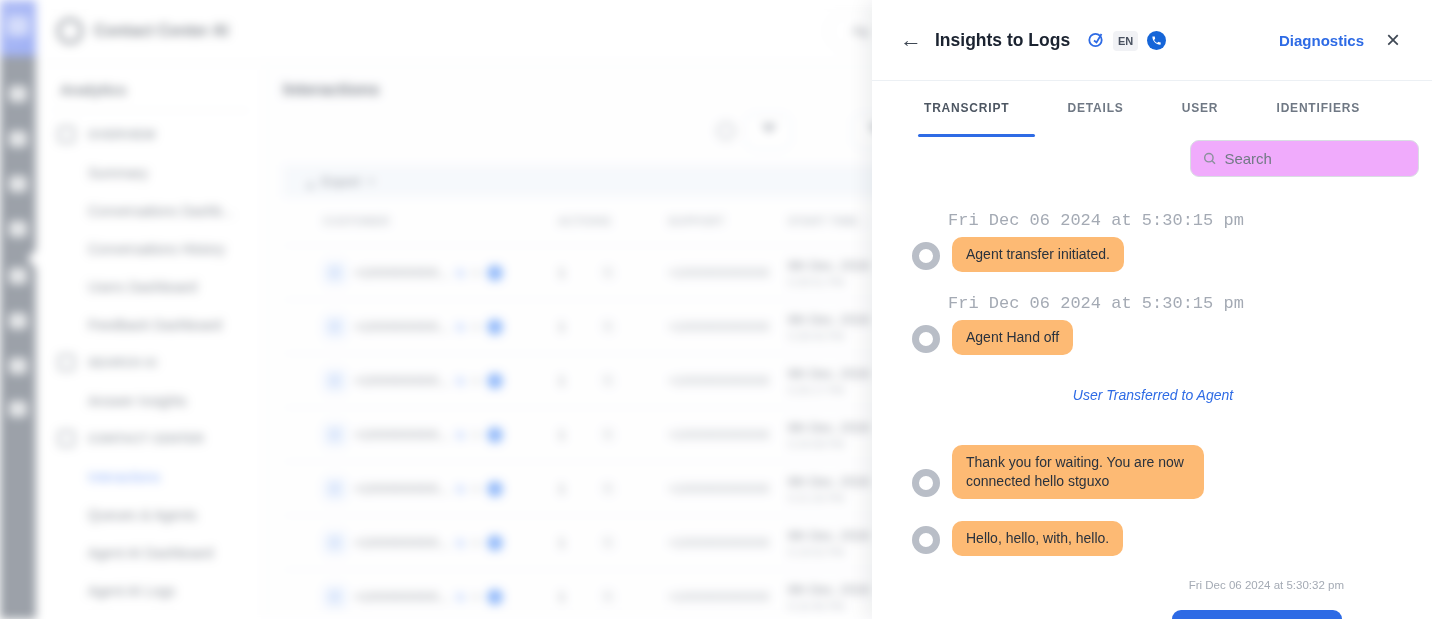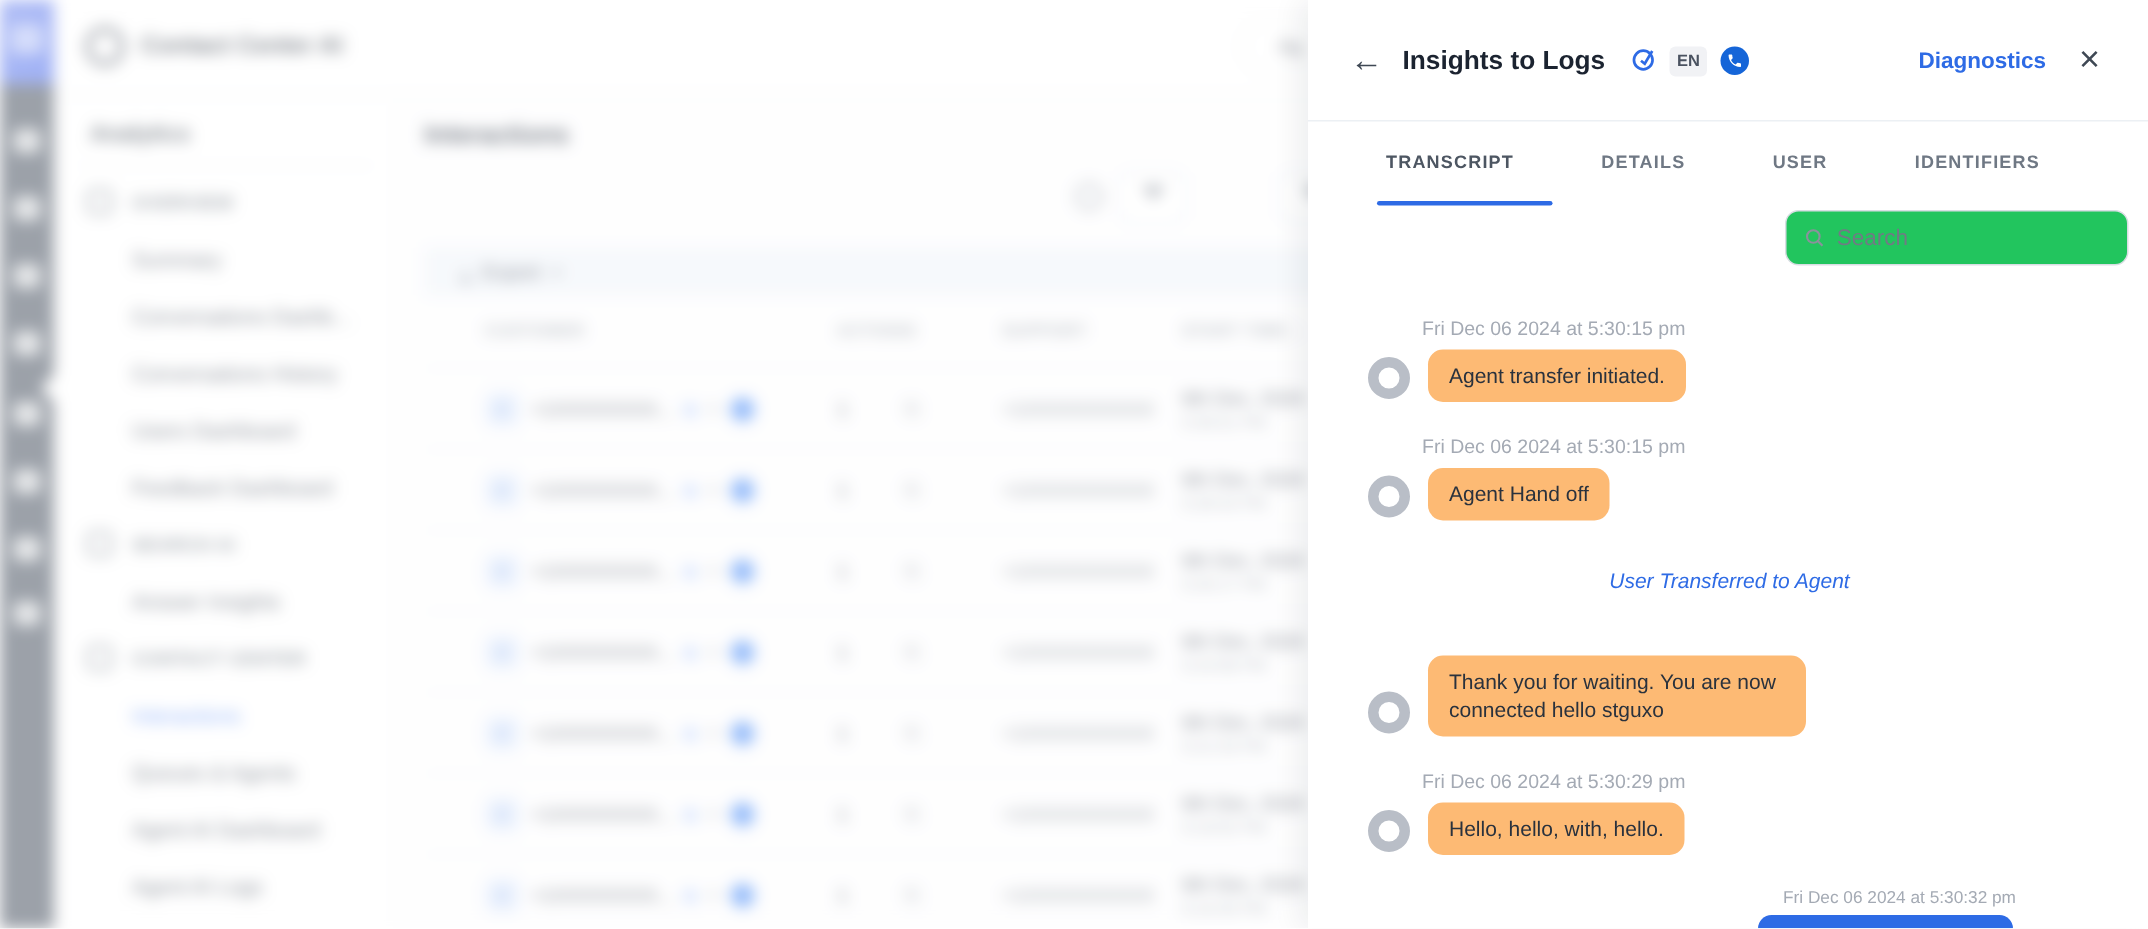--- a/index.html
+++ b/index.html
@@ -92,30 +92,30 @@
   .close-btn { position:absolute; right:32px; top:26px; font-size:24px; color:#3f4854; font-weight:400; }
 
   .dr-tabs { position:absolute; left:0; top:81px; width:560px; height:56px; }
   .tabs-row { display:flex; justify-content:space-between; padding:20px 72px 0 52px; }
   .tab { font-size:12px; font-weight:700; letter-spacing:.8px; color:#6f7884; }
   .tab[data-kind="active"] { color:#4d5662; }
   .tab-underline { position:absolute; left:46px; bottom:0; width:117px; height:3.5px; background:#2e6be5; border-radius:2px; }
 
   .search-row { position:absolute; left:0; top:137px; width:560px; height:52px; }
   .search-box { position:absolute; right:13px; top:3px; width:229px; height:37px; border:1px solid #d9dde3;
-    border-radius:9px; background:#22c55e; display:flex; align-items:center; padding:0 12px; gap:8px; }
+    border-radius:9px; background:#f0abfc; display:flex; align-items:center; padding:0 12px; gap:8px; }
   .search-box input { border:none; outline:none; width:100%; font-size:15px; color:#3a424e; background:transparent;
     font-family:"Liberation Sans","DejaVu Sans",sans-serif; }
   .search-box input::placeholder { color:#717a85; }
 
   .dr-body { position:absolute; left:0; top:189px; width:560px; height:430px; overflow:hidden; }
   .notice { margin:2px 49px 0 53px; border:2px solid #e8413c; border-radius:3px; background:#fff;
     padding:9px 10px; font-size:14.5px; font-style:italic; color:#454d59; text-align:center; white-space:nowrap; }
   .msg { position:relative; padding-left:80px; margin-top:22px; }
-  .msg .ts { font-size:13px; color:#a4aab4; margin:0 0 7px -4px; }
+  .msg .ts { font-size:17px; color:#a4aab4; margin:0 0 7px -4px;font-family:Liberation Mono, monospace; }
   .avatar { position:absolute; left:40px; bottom:2px; width:28px; height:28px; border-radius:50%;
     border:7px solid #b9bec7; background:#fff; }
   .bubble { display:inline-block; background:#fdba74; border-radius:10px; padding:8px 14px;
     font-size:14px; color:#2a323d; line-height:19px; max-width:252px; }
   .transfer-div { display:flex; align-items:center; gap:16px; margin:16px 66px 0 68px;flex-direction:column; }
   .transfer-div .line { flex:1; height:1px; background:#e6e9ee; }
   .transfer-div .txt { font-size:14px; font-style:italic; font-weight:500; color:#2e6be5; white-space:nowrap; }
   .msg-right { margin-top:23px; padding-right:88px; text-align:right; }
   .msg-right .ts { font-size:11.5px; color:#a4aab4; }
   .blue-stub { position:absolute; right:90px; bottom:0; width:170px; height:9px; background:#2e6be5;
@@ -463,21 +463,20 @@
         <span class="txt">User Transferred to Agent</span>
         <span class="line"></span>
       </div>
 
       <div class="msg" style="margin-top:26px">
         <span class="avatar"></span>
         <span class="bubble">Thank you for waiting. You are now connected hello stguxo</span>
       </div>
 
       <div class="msg">
-        <div class="ts">Fri Dec 06 2024 at 5:30:29 pm</div>
         <span class="avatar"></span>
         <span class="bubble">Hello, hello, with, hello.</span>
       </div>
 
       <div class="msg-right">
         <div class="ts">Fri Dec 06 2024 at 5:30:32 pm</div>
       </div>
 
       <div class="blue-stub"></div>
     </div>

